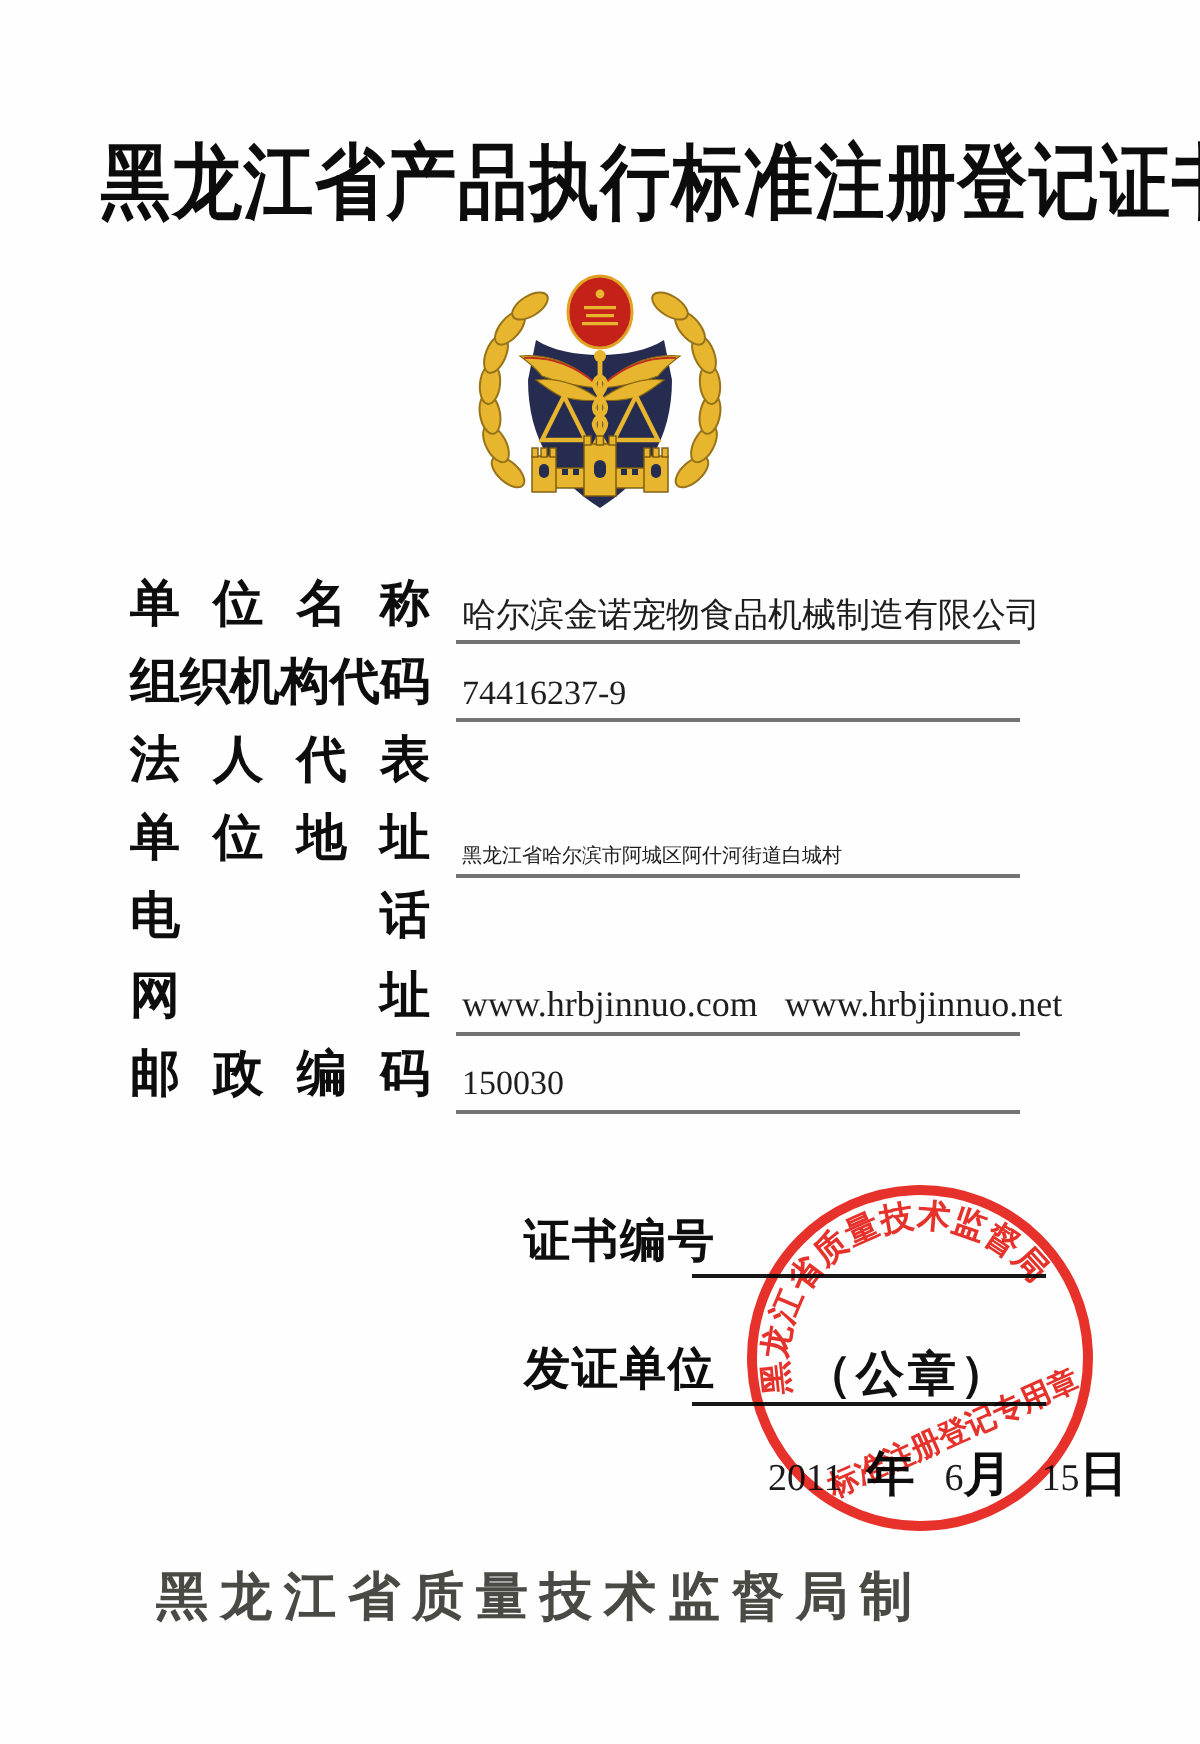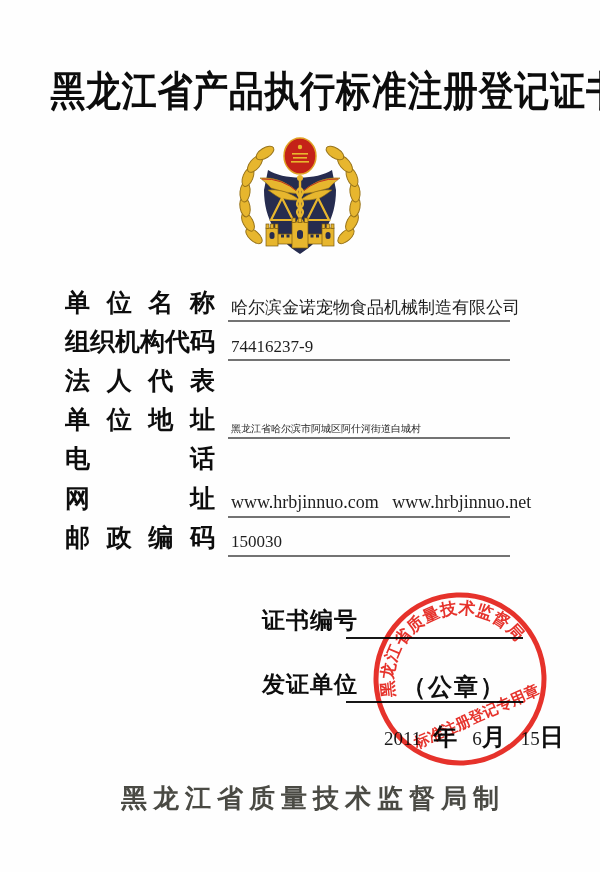--- a/index.html
+++ b/index.html
@@ -53,21 +53,21 @@
   .date-char{font-size:24px;font-weight:700;color:#0d0d0d;}
   .g12{margin-left:12px;}.g15{margin-left:15px;}
 
   
   .seal{position:absolute;left:370px;top:589px;width:180px;height:180px;
         mix-blend-mode:multiply;opacity:.93;}
 
   
   .footer{
     position:absolute;top:781px;left:0;width:540px;text-align:center;
-    font-size:26px;letter-spacing:6px;font-weight:600;color:#4a4a44;white-space:nowrap;padding-left:43px;
+    font-size:26px;letter-spacing:6px;font-weight:600;color:#4a4a44;white-space:nowrap;
   }
 </style>
 </head>
 <body>
 
 <div class="page">
 
   <div class="title">
     <span class="title-inner">黑龙江省产品执行标准注册登记证书</span>
   </div>

